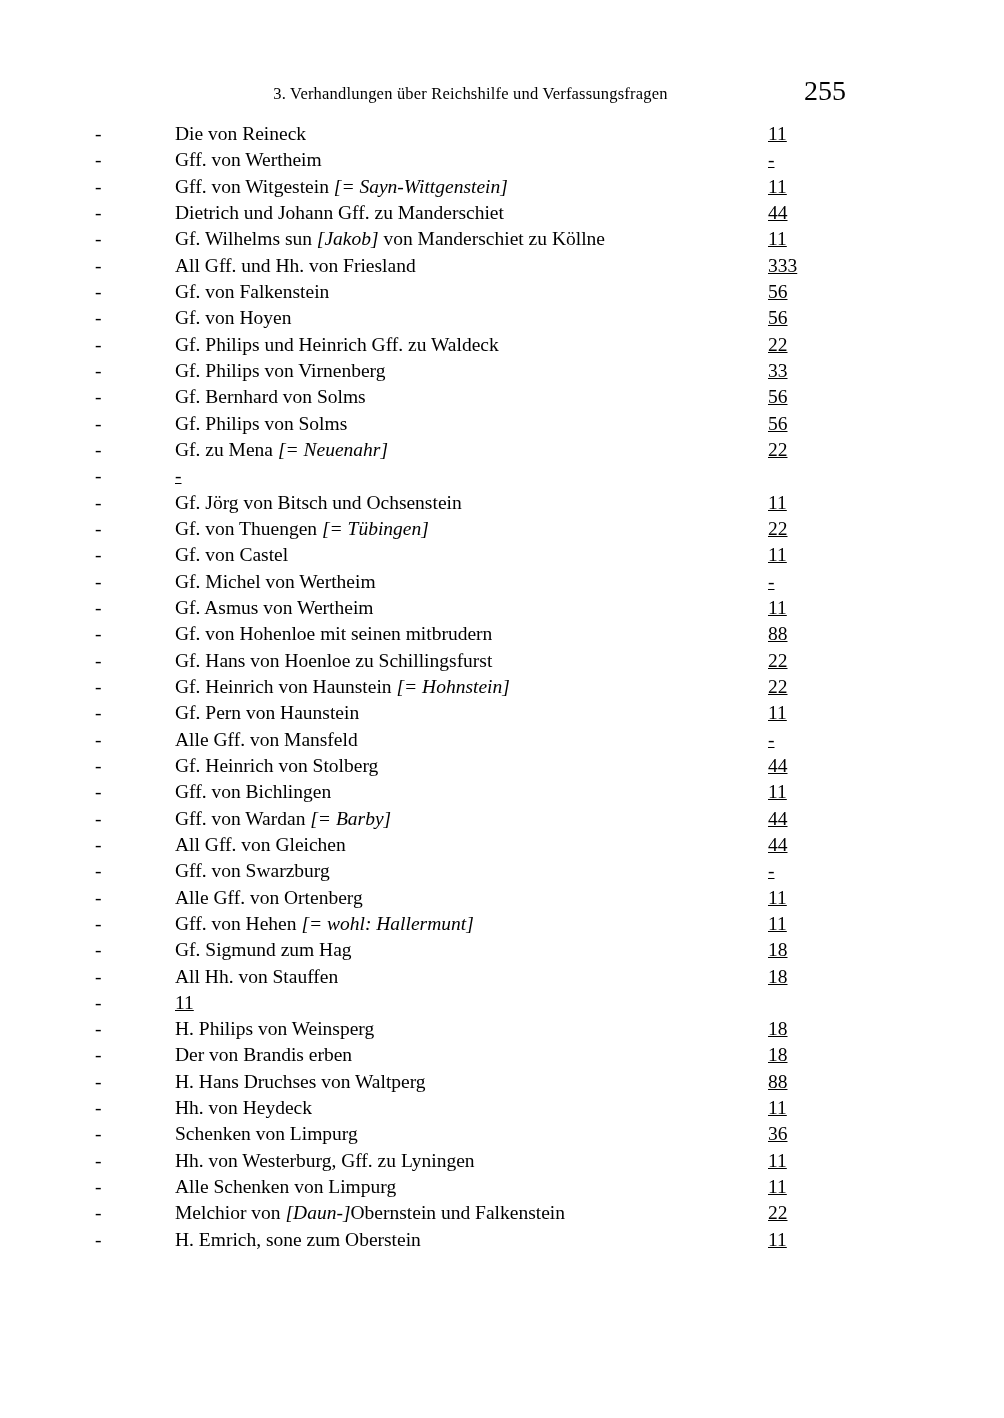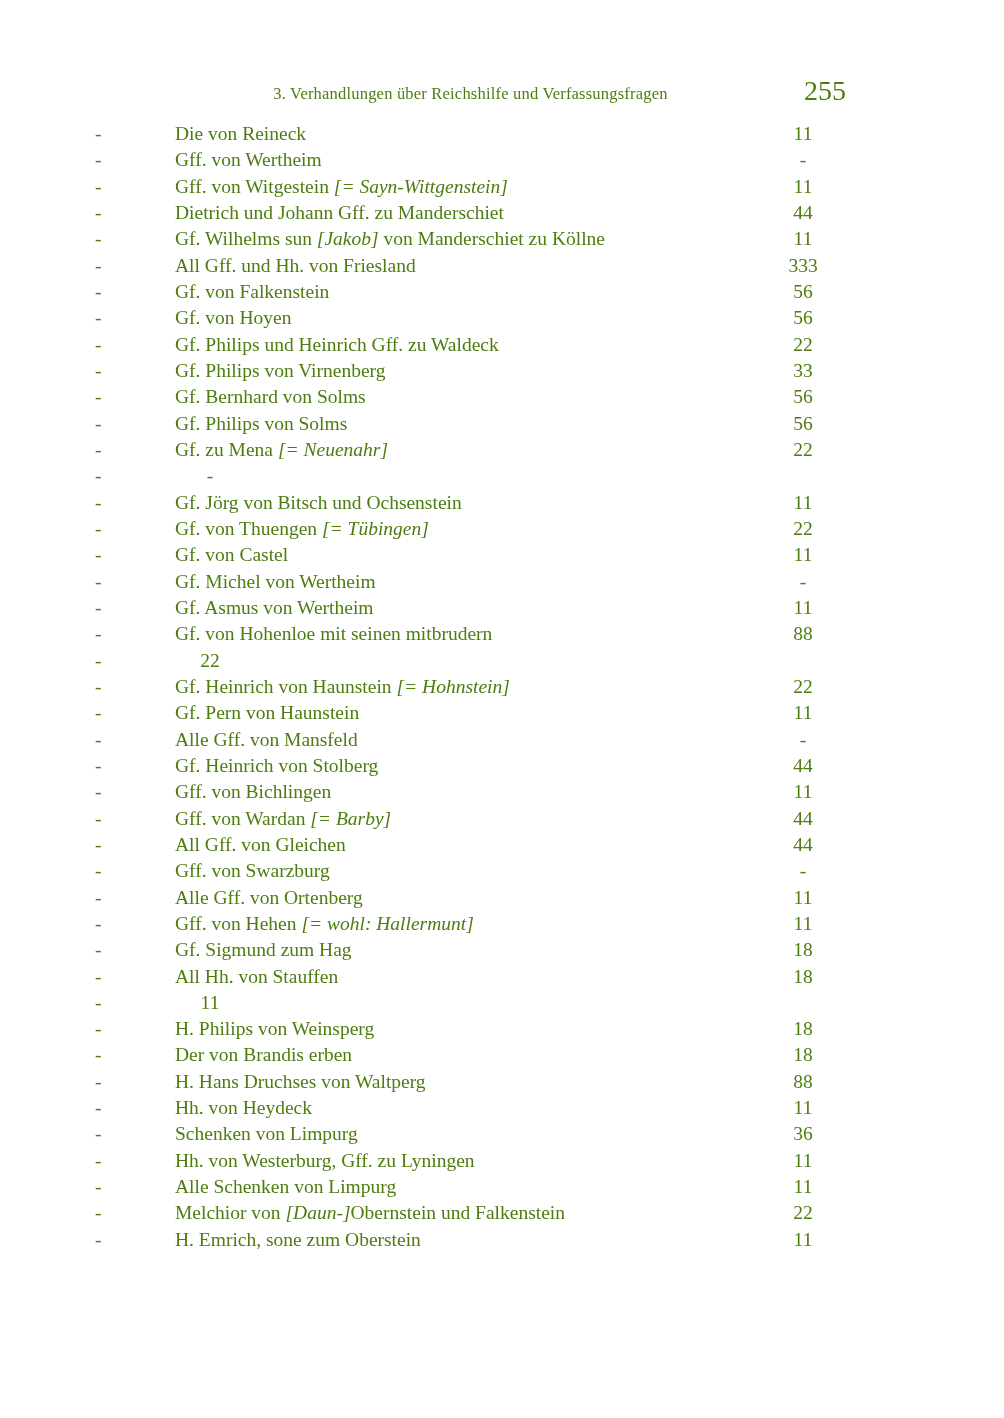--- a/index.html
+++ b/index.html
@@ -3,21 +3,21 @@
 <meta charset="utf-8">
 <style>
   * { margin: 0; padding: 0; box-sizing: border-box; }
   html, body { background: #ffffff; }
   .page {
     position: relative;
     width: 1004px;
     height: 1418px;
     background: #ffffff;
     font-family: "Liberation Serif", "DejaVu Serif", serif;
-    color: #4d7c0f;
+    color: #000000;
     overflow: hidden;
   }
   .running-header {
     position: absolute;
     left: 95px;
     top: 82px;
     width: 751px;
     height: 24px;
   }
   .header-title {
@@ -55,21 +55,22 @@
   .entry-text {
     flex: 1 1 auto;
     overflow: hidden;
   }
   .entry-text .it {
     font-style: italic;
   }
   .entry-value {
     flex: 0 0 auto;
     min-width: 70px;
-    text-align: center;
+    text-align: left;
+    text-decoration: underline;
   }
 </style>
 </head>
 <body>
 
 <div class="page">
   <div class="running-header">
     <div class="header-title">3. Verhandlungen über Reichshilfe und Verfassungsfragen</div>
     <div class="page-number">255</div>
   </div>
@@ -168,20 +169,21 @@
         <span class="entry-text"><span>Gf. Asmus von Wertheim</span></span>
         <span class="entry-value">11</span>
       </div>
       <div class="row">
         <span class="marker">-</span>
         <span class="entry-text"><span>Gf. von Hohenloe mit seinen mitbrudern</span></span>
         <span class="entry-value">88</span>
       </div>
       <div class="row">
         <span class="marker">-</span>
+        <span class="entry-text"><span>Gf. Hans von Hoenloe zu Schillingsfurst</span></span>
         <span class="entry-value">22</span>
       </div>
       <div class="row">
         <span class="marker">-</span>
         <span class="entry-text"><span>Gf. Heinrich von Haunstein </span><span class="it">[= Hohnstein]</span></span>
         <span class="entry-value">22</span>
       </div>
       <div class="row">
         <span class="marker">-</span>
         <span class="entry-text"><span>Gf. Pern von Haunstein</span></span>

